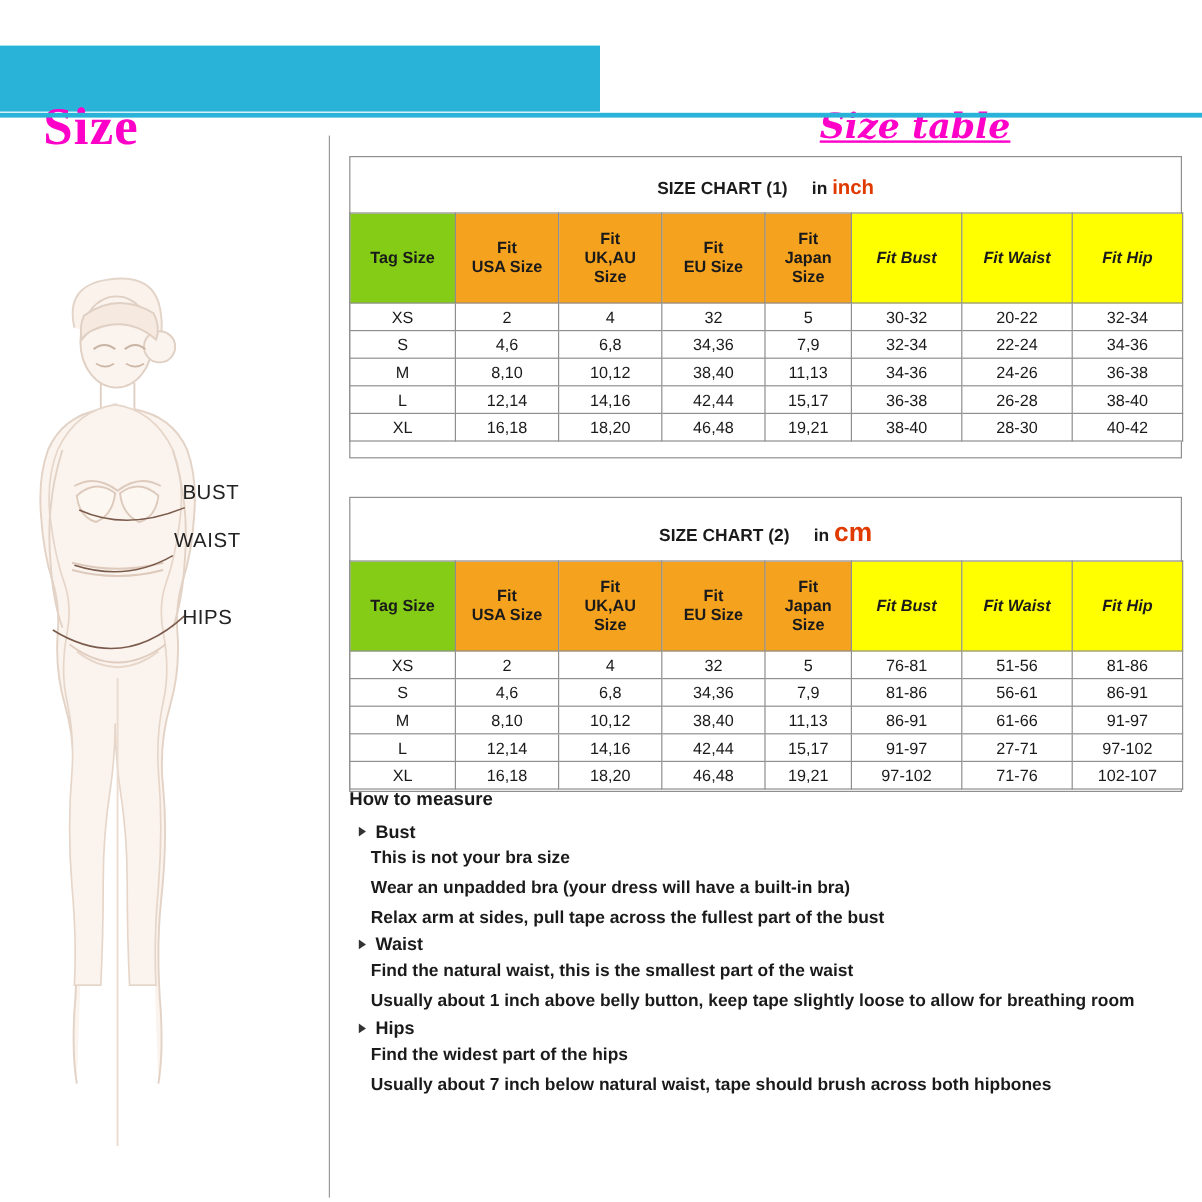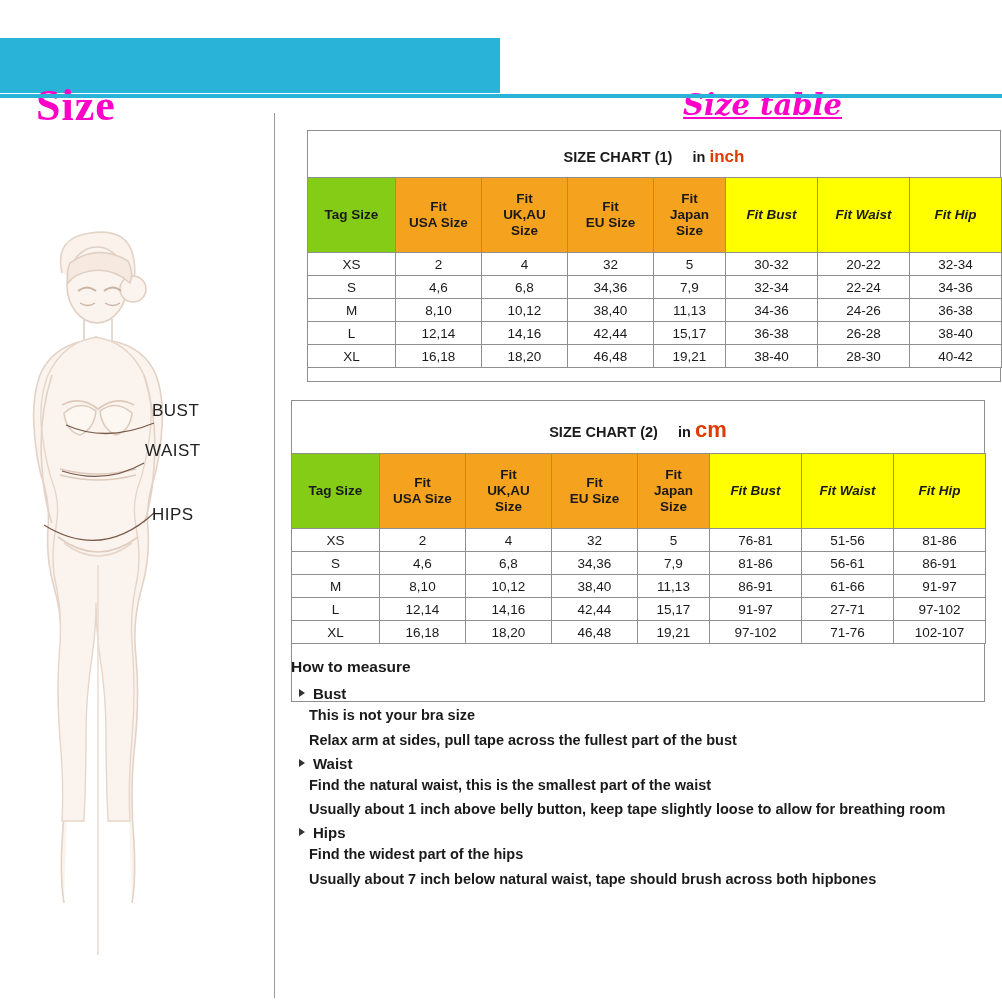--- a/index.html
+++ b/index.html
@@ -90,22 +90,22 @@
   .lbl-waist { left: 145px; top: 328px; }
   .lbl-hips { left: 152px; top: 392px; }
 
   
   .chart {
     position: absolute;
     border: 1px solid #8f8f8f;
     box-sizing: border-box;
     background: #fff;
   }
-  #chart1 { left: 291px; top: 130px; width: 694px; height: 252px; margin-left: 16px; }
-  #chart2 { left: 291px; top: 400px; width: 694px; height: 302px; }
+  #chart1 { left: 291px; top: 130px; width: 694px; height: 252px; }
+  #chart2 { left: 291px; top: 414px; width: 694px; height: 246px; }
 
   .chart-caption {
     text-align: center;
     font-size: 14.5px;
     font-weight: bold;
     color: #1a1a1a;
     padding-top: 16px;
     padding-bottom: 10px;
     font-family: "Liberation Sans", sans-serif;
   }
@@ -469,20 +469,21 @@
       </tbody>
   </table>
 </div>
 
 <div class="howto">
   <div class="howto-title">How to measure</div>
   <div id="howto-groups">
       <div class="howto-group">
         <div class="howto-head"><span class="tri"></span><span>Bust</span></div>
         <div class="howto-line">This is not your bra size</div>
+        <div class="howto-line">Wear an unpadded bra (your dress will have a built-in bra)</div>
         <div class="howto-line">Relax arm at sides, pull tape across the fullest part of the bust</div>
       </div>
       <div class="howto-group">
         <div class="howto-head"><span class="tri"></span><span>Waist</span></div>
         <div class="howto-line">Find the natural waist, this is the smallest part of the waist</div>
         <div class="howto-line">Usually about 1 inch above belly button, keep tape slightly loose to allow for breathing room</div>
       </div>
       <div class="howto-group">
         <div class="howto-head"><span class="tri"></span><span>Hips</span></div>
         <div class="howto-line">Find the widest part of the hips</div>

